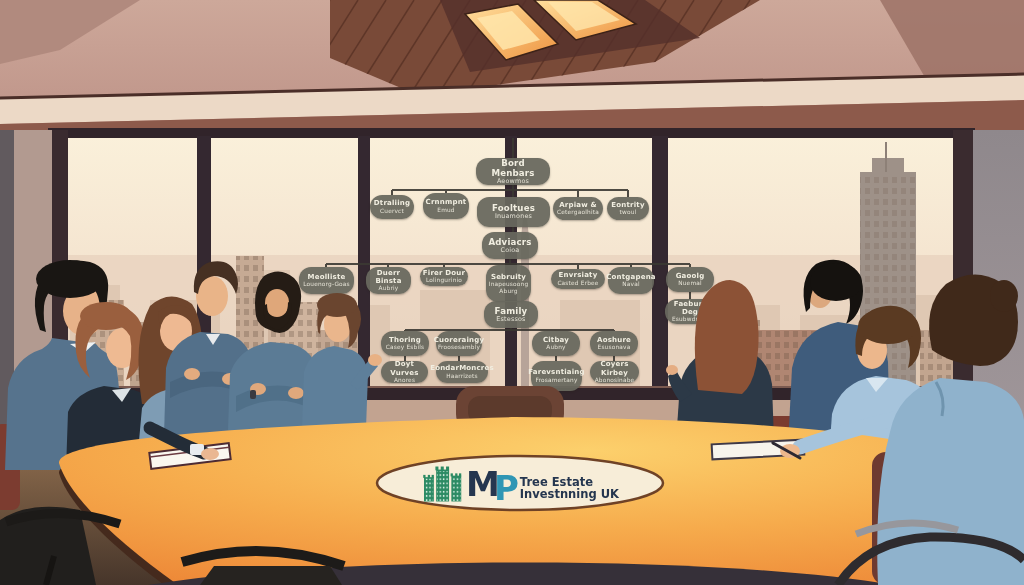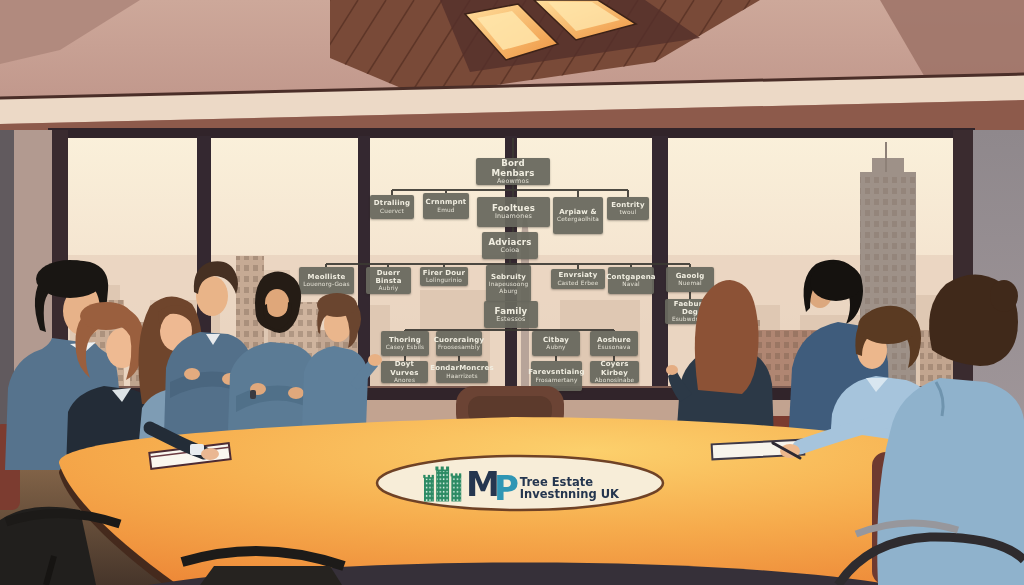--- a/index.html
+++ b/index.html
@@ -1,21 +1,21 @@
 <!DOCTYPE html>
 <html><head>
 <meta charset="utf-8">
 <style>
   html,body{margin:0;padding:0;background:#1a1512}
   .scene{position:relative;width:1024px;height:585px;overflow:hidden;
          font-family:"DejaVu Sans",sans-serif;background:#c9a193}
   .layer{position:absolute;left:0;top:0}
   svg.layer{width:1024px;height:585px}
   
-  .ob{position:absolute;background:rgba(104,104,94,.94);color:#f1eee1;border-radius:2px;
+  .ob{position:absolute;background:rgba(104,104,94,.94);color:#f1eee1;border-radius:12px;
       display:flex;flex-direction:column;align-items:center;justify-content:center;
       text-align:center;line-height:1.18;padding:1px 2px;box-sizing:border-box;
       letter-spacing:.2px;box-shadow:0 1px 2px rgba(40,35,30,.35)}
   .ob .t{font-size:7px;font-weight:700}
   .ob .s{font-size:5.8px;opacity:.9}
   .ob.lg .t{font-size:8.6px}
   .ob.lg .s{font-size:6.4px}
   
   #logo{position:absolute;left:378px;top:461px;width:284px;height:46px;
         display:flex;align-items:center;justify-content:center;gap:1px}
@@ -182,21 +182,21 @@
         <span class="s">Cuervct</span>
       </div>
     <div class="ob" style="left:423px;top:193px;width:46px;height:26px">
         <span class="t">Crnnmpnt</span>
         <span class="s">Emud</span>
       </div>
     <div class="ob lg" style="left:477px;top:197px;width:73px;height:30px">
         <span class="t">Fooltues</span>
         <span class="s">Inuamones</span>
       </div>
-    <div class="ob" style="left:553px;top:197px;width:50px;height:37px">
+    <div class="ob" style="left:553px;top:197px;width:50px;height:23px">
         <span class="t">Arpiaw &amp;</span>
         <span class="s">Cetergaolhita</span>
       </div>
     <div class="ob" style="left:607px;top:197px;width:42px;height:23px">
         <span class="t">Eontrity</span>
         <span class="s">twoul</span>
       </div>
     <div class="ob lg" style="left:482px;top:232px;width:56px;height:27px">
         <span class="t">Adviacrs</span>
         <span class="s">Coioa</span>

